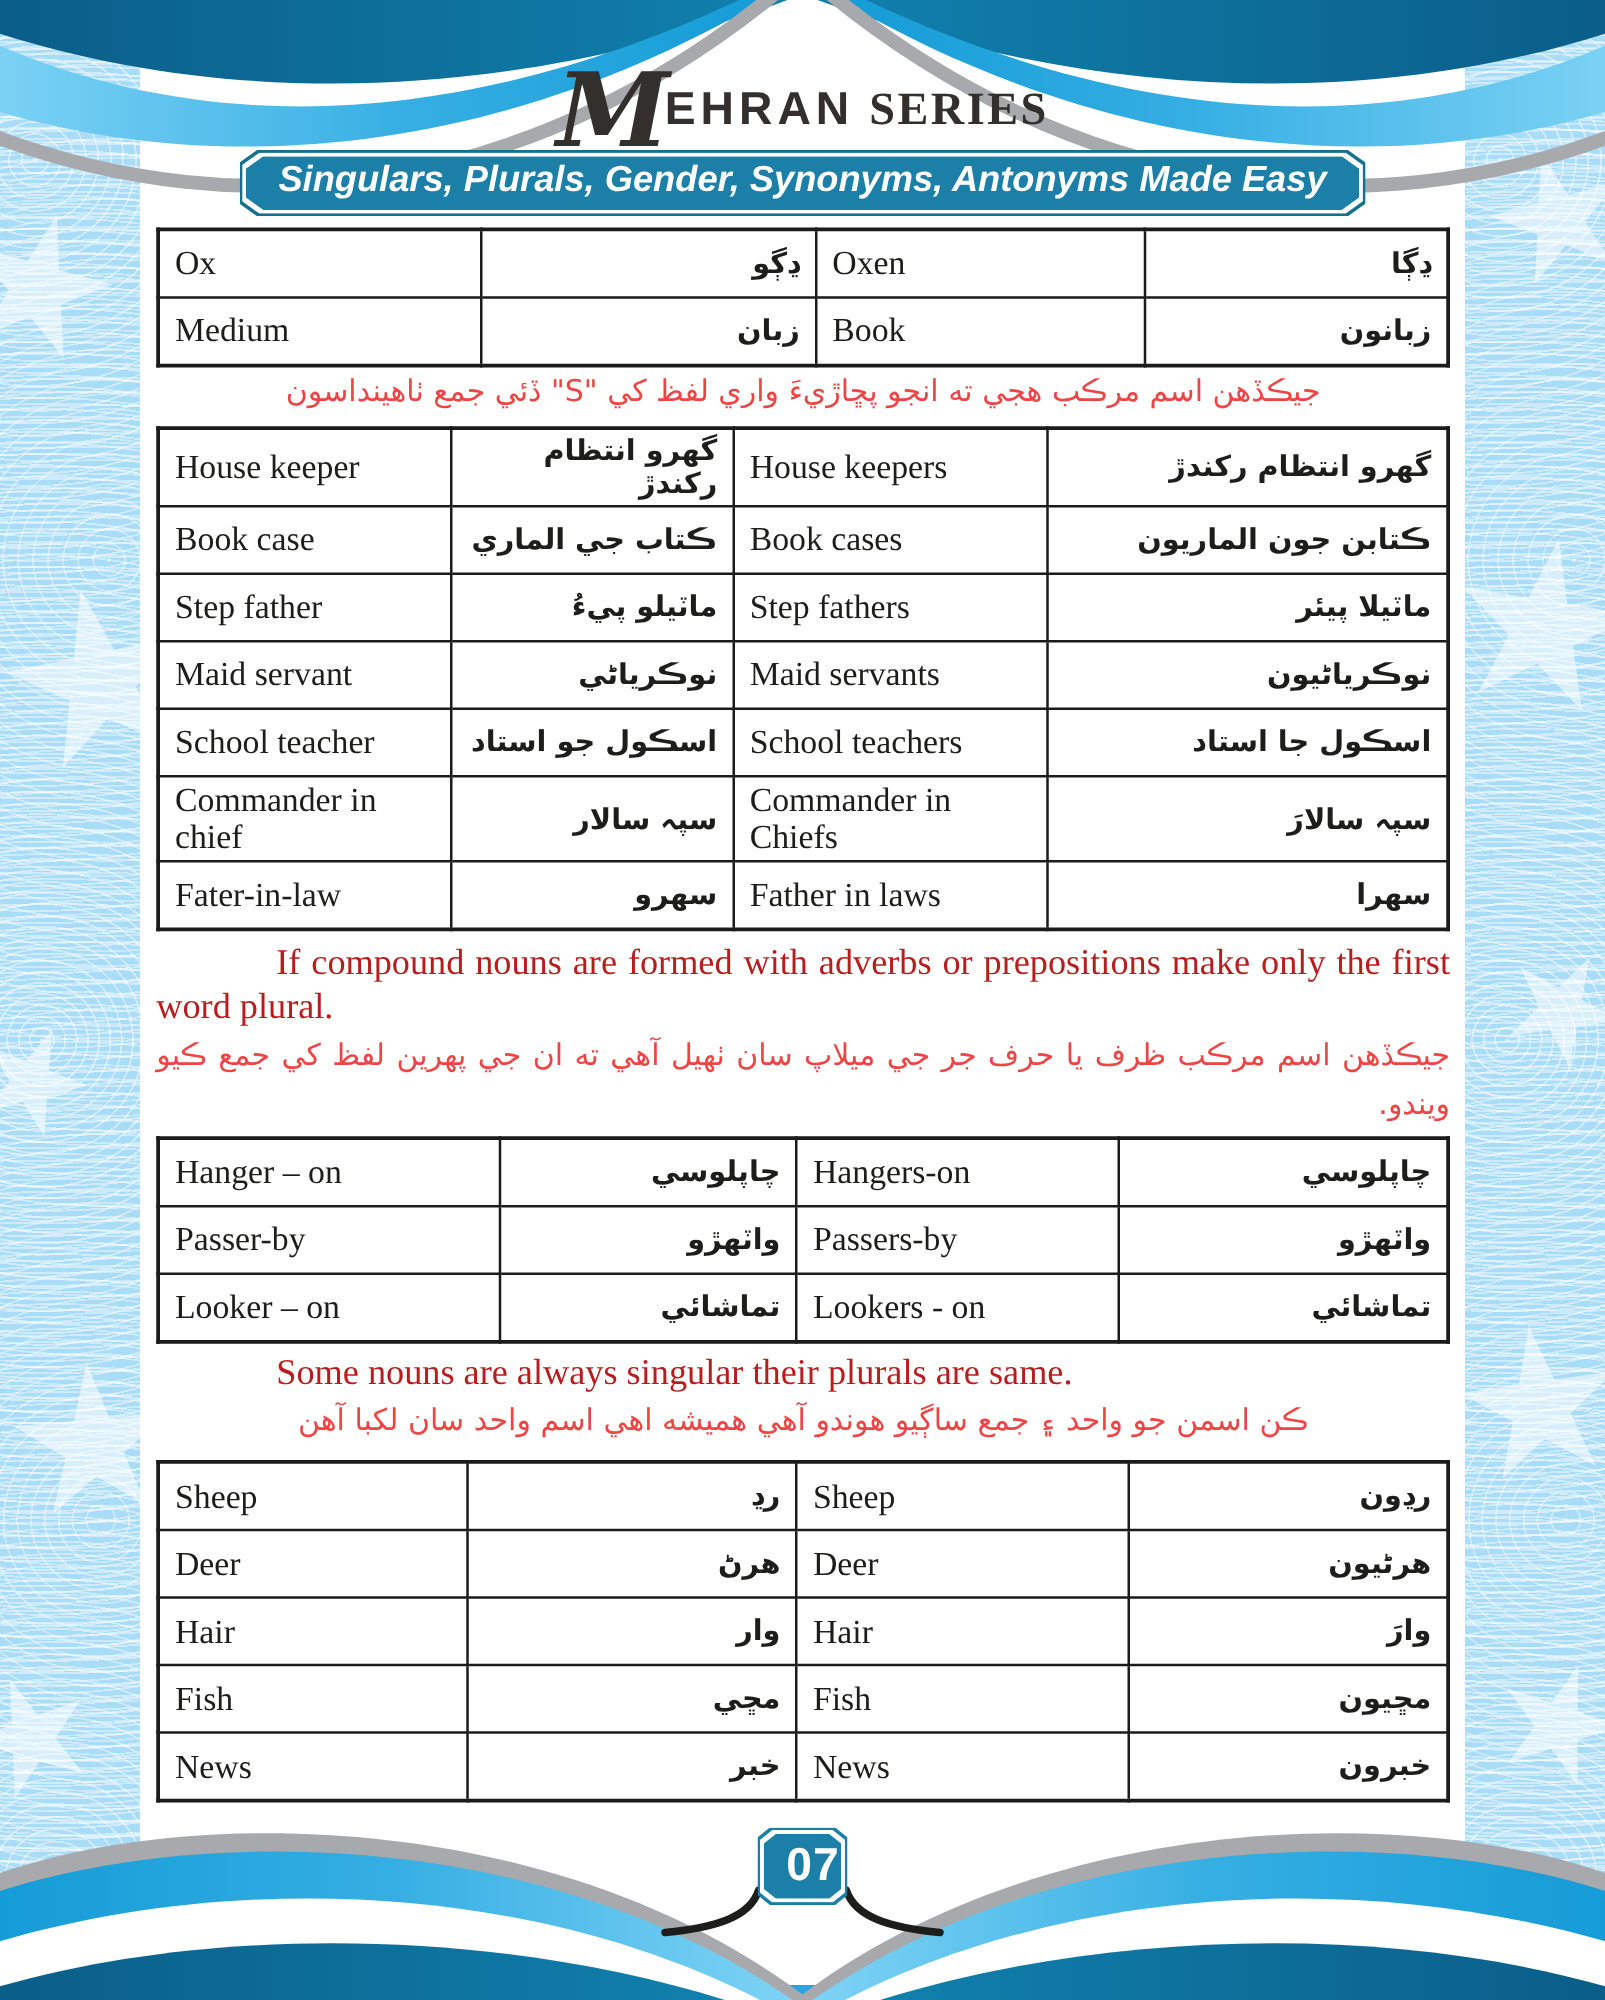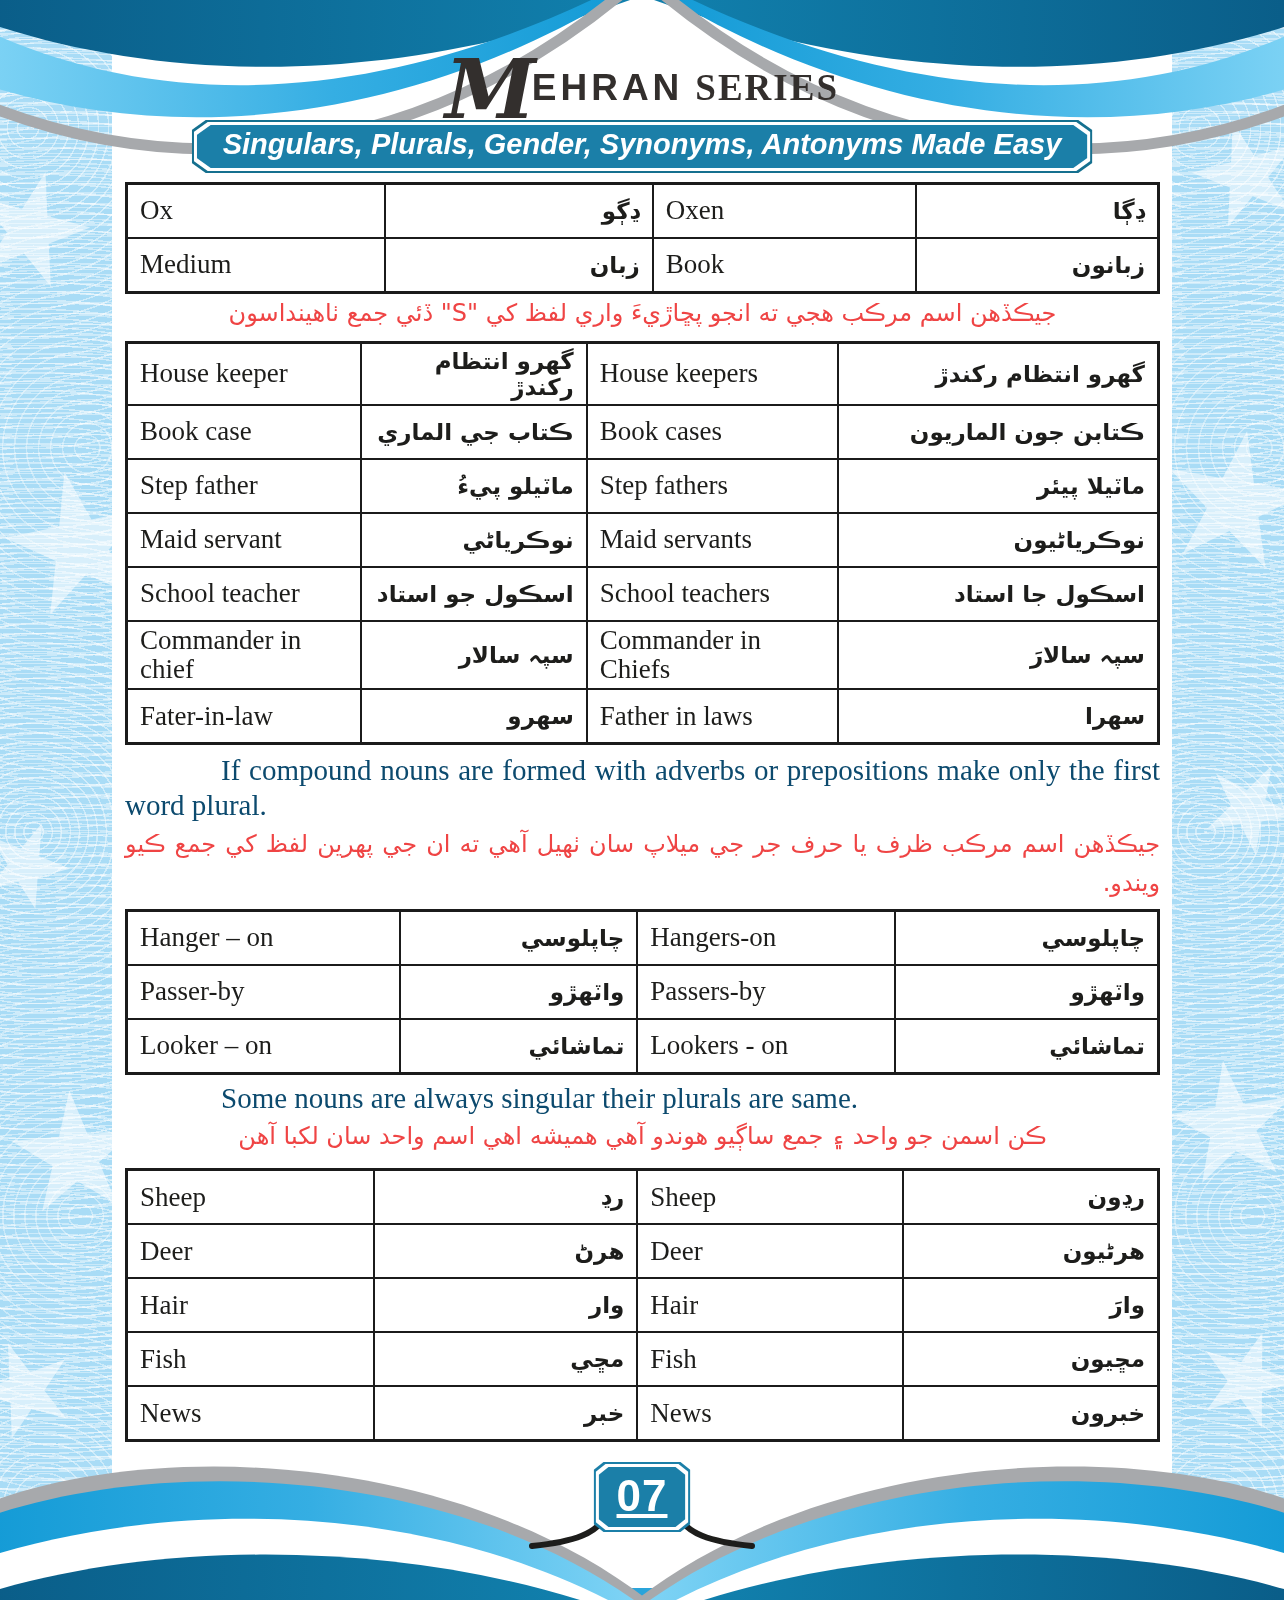--- a/index.html
+++ b/index.html
@@ -31,34 +31,34 @@
   .banner-outer{background:#15708f;padding:2px;}
   .banner-mid{background:#ffffff;padding:3px;}
   .banner-inner{background:#1b7fa8;color:#fff;font-family:"Liberation Sans",sans-serif;
        font-weight:700;font-style:italic;font-size:29px;padding:3px 26px 7px 26px;white-space:nowrap;}
   
   .content{position:absolute;left:125px;width:1035px;top:168px;z-index:1;}
   table{width:100%;border-collapse:collapse;border:3px solid #1b1b1b;table-layout:fixed;margin-top:14px;}
   td{border:2.5px solid #1b1b1b;padding:4px 12px;height:44px;color:#1d1d1b;overflow:hidden;}
   .c-en{font-family:"Liberation Serif",serif;font-size:27px;line-height:1.08;text-align:left;}
   .c-sd{font-family:"DejaVu Sans",sans-serif;font-weight:700;font-size:23px;text-align:right;}
-  .para-en{font-size:29px;color:#0c4a6e;text-align:justify;text-indent:96px;line-height:1.2;margin:8px 0 2px 0;}
+  .para-en{font-size:29px;color:#b91c1c;text-align:justify;text-indent:96px;line-height:1.2;margin:8px 0 2px 0;}
   .para-en.noj{text-align:left;}
   .blue{color:#25a9e2;}
   .para-sd{direction:rtl;font-family:"DejaVu Sans",sans-serif;font-weight:400;font-size:24px;
            color:#ef4444;line-height:1.62;margin:0 0;}
   .para-sd.center{text-align:center;}
   .para-sd.justify{text-align:justify;}
   .mt6{margin-top:6px}.mt8{margin-top:8px}.mt12{margin-top:12px}
   
   .badge-wrap{position:absolute;left:50%;transform:translateX(-50%);top:1462px;z-index:3;}
   .badge-outer{background:#1b7fa8;padding:2px;}
   .badge-mid{background:#fff;padding:3px;}
   .badge-inner{background:#1b7fa8;color:#fff;font-family:"Liberation Sans",sans-serif;font-weight:700;
-       font-size:44px;padding:4px 18px 6px 18px;letter-spacing:1px;text-decoration:underline;}
+       font-size:37px;padding:4px 1px 6px 18px;letter-spacing:1px;}
   .oct2{clip-path:polygon(10px 0,calc(100% - 10px) 0,100% 8px,100% calc(100% - 8px),
        calc(100% - 10px) 100%,10px 100%,0 calc(100% - 8px),0 8px);}
 </style>
 </head>
 <body>
 
 <div class="page">
 
   <div class="side left">
     <div class="star" style="left:-30px;top:170px;width:120px;height:120px;transform:rotate(15deg)"></div>

